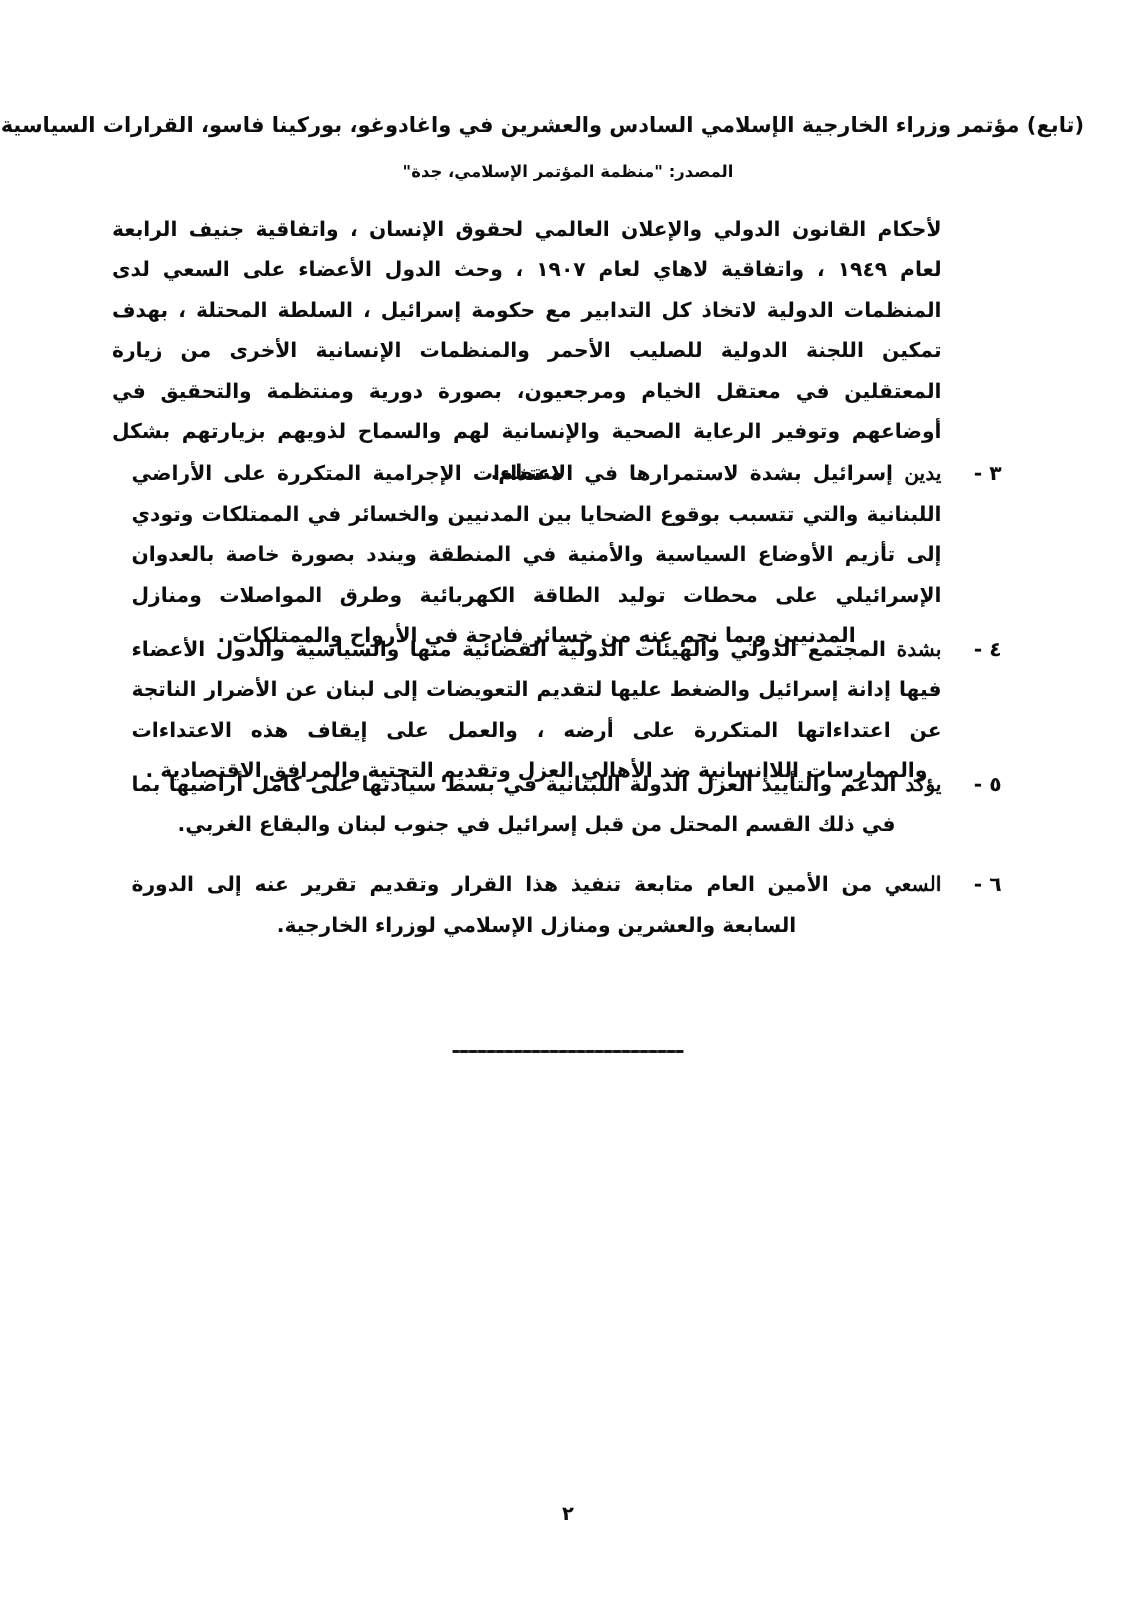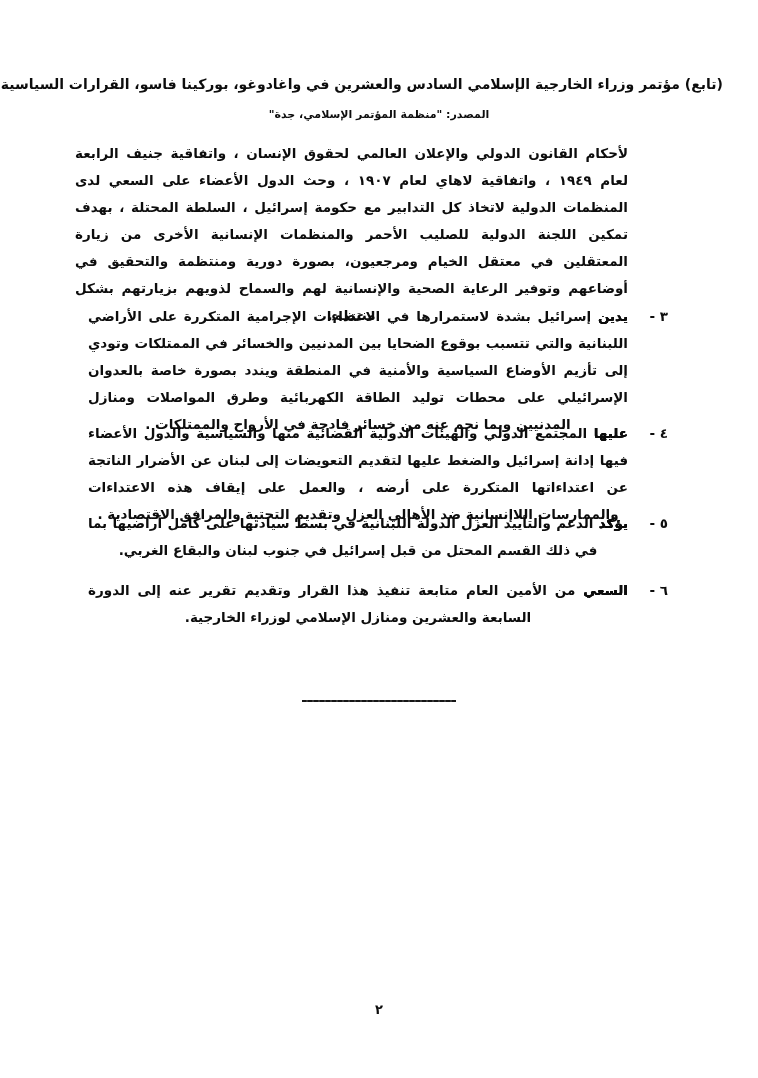--- a/index.html
+++ b/index.html
@@ -44,21 +44,21 @@
     width:40px;flex:0 0 40px;
     text-align:right;
     white-space:nowrap;
   }
   .item .txt{
     width:540px;flex:0 0 540px;
     text-align:justify;
     text-align-last:center;
   }
   .item .lead{
-    font-weight:700;
+    font-weight:400;
     text-shadow:0 0 0.6px #000, 0 0 0.6px #000;
   }
   .item3{top:303px;}
   .item4{top:420px;}
   .item5{top:510px;}
   .item6{top:577px;}
   .divider{
     position:absolute;top:700px;left:302px;width:154px;height:2px;
     background:repeating-linear-gradient(90deg,#161616 0 4px,#3a3a3a 4px 6px);
   }
@@ -79,21 +79,21 @@
 
   <div class="para cont">لأحكام القانون الدولي والإعلان العالمي لحقوق الإنسان ، واتفاقية جنيف الرابعة لعام ١٩٤٩ ، واتفاقية لاهاي لعام ١٩٠٧ ، وحث الدول الأعضاء على السعي لدى المنظمات الدولية لاتخاذ كل التدابير مع حكومة إسرائيل ، السلطة المحتلة ، بهدف تمكين اللجنة الدولية للصليب الأحمر والمنظمات الإنسانية الأخرى من زيارة المعتقلين في معتقل الخيام ومرجعيون،  بصورة دورية ومنتظمة والتحقيق في أوضاعهم وتوفير الرعاية الصحية والإنسانية لهم والسماح لذويهم بزيارتهم بشكل منتظم.</div>
 
   <div class="item item3">
     <span class="marker">٣ -</span>
     <span class="txt"><span class="lead">يدين</span><span> إسرائيل بشدة لاستمرارها في الاعتداءات الإجرامية المتكررة على الأراضي اللبنانية والتي تتسبب بوقوع الضحايا بين المدنيين والخسائر في الممتلكات وتودي إلى تأزيم الأوضاع السياسية والأمنية في المنطقة ويندد بصورة خاصة بالعدوان الإسرائيلي على محطات توليد الطاقة الكهربائية وطرق المواصلات ومنازل المدنيين وبما نجم عنه من خسائر فادحة في الأرواح والممتلكات .</span></span>
   </div>
 
   <div class="item item4">
     <span class="marker">٤ -</span>
-    <span class="txt"><span class="lead">عليها</span><span> المجتمع الدولي والهيئات الدولية القضائية منها والسياسية والدول الأعضاء فيها إدانة إسرائيل والضغط عليها لتقديم التعويضات إلى لبنان عن الأضرار الناتجة عن اعتداءاتها المتكررة على أرضه ، والعمل على إيقاف هذه الاعتداءات والممارسات اللاإنسانية ضد الأهالي العزل وتقديم التحتية والمرافق الاقتصادية .</span></span>
+    <span class="txt"><span class="lead">بشدة</span><span> المجتمع الدولي والهيئات الدولية القضائية منها والسياسية والدول الأعضاء فيها إدانة إسرائيل والضغط عليها لتقديم التعويضات إلى لبنان عن الأضرار الناتجة عن اعتداءاتها المتكررة على أرضه ، والعمل على إيقاف هذه الاعتداءات والممارسات اللاإنسانية ضد الأهالي العزل وتقديم التحتية والمرافق الاقتصادية .</span></span>
   </div>
 
   <div class="item item5">
     <span class="marker">٥ -</span>
     <span class="txt"><span class="lead">يؤكد</span><span> الدعم والتأييد العزل الدولة اللبنانية في بسط سيادتها على كامل أراضيها بما في ذلك القسم المحتل من قبل إسرائيل في جنوب لبنان والبقاع الغربي.</span></span>
   </div>
 
   <div class="item item6">
     <span class="marker">٦ -</span>
     <span class="txt"><span class="lead">السعي</span><span> من الأمين العام متابعة تنفيذ هذا القرار وتقديم تقرير عنه إلى الدورة السابعة والعشرين ومنازل الإسلامي لوزراء الخارجية.</span></span>

